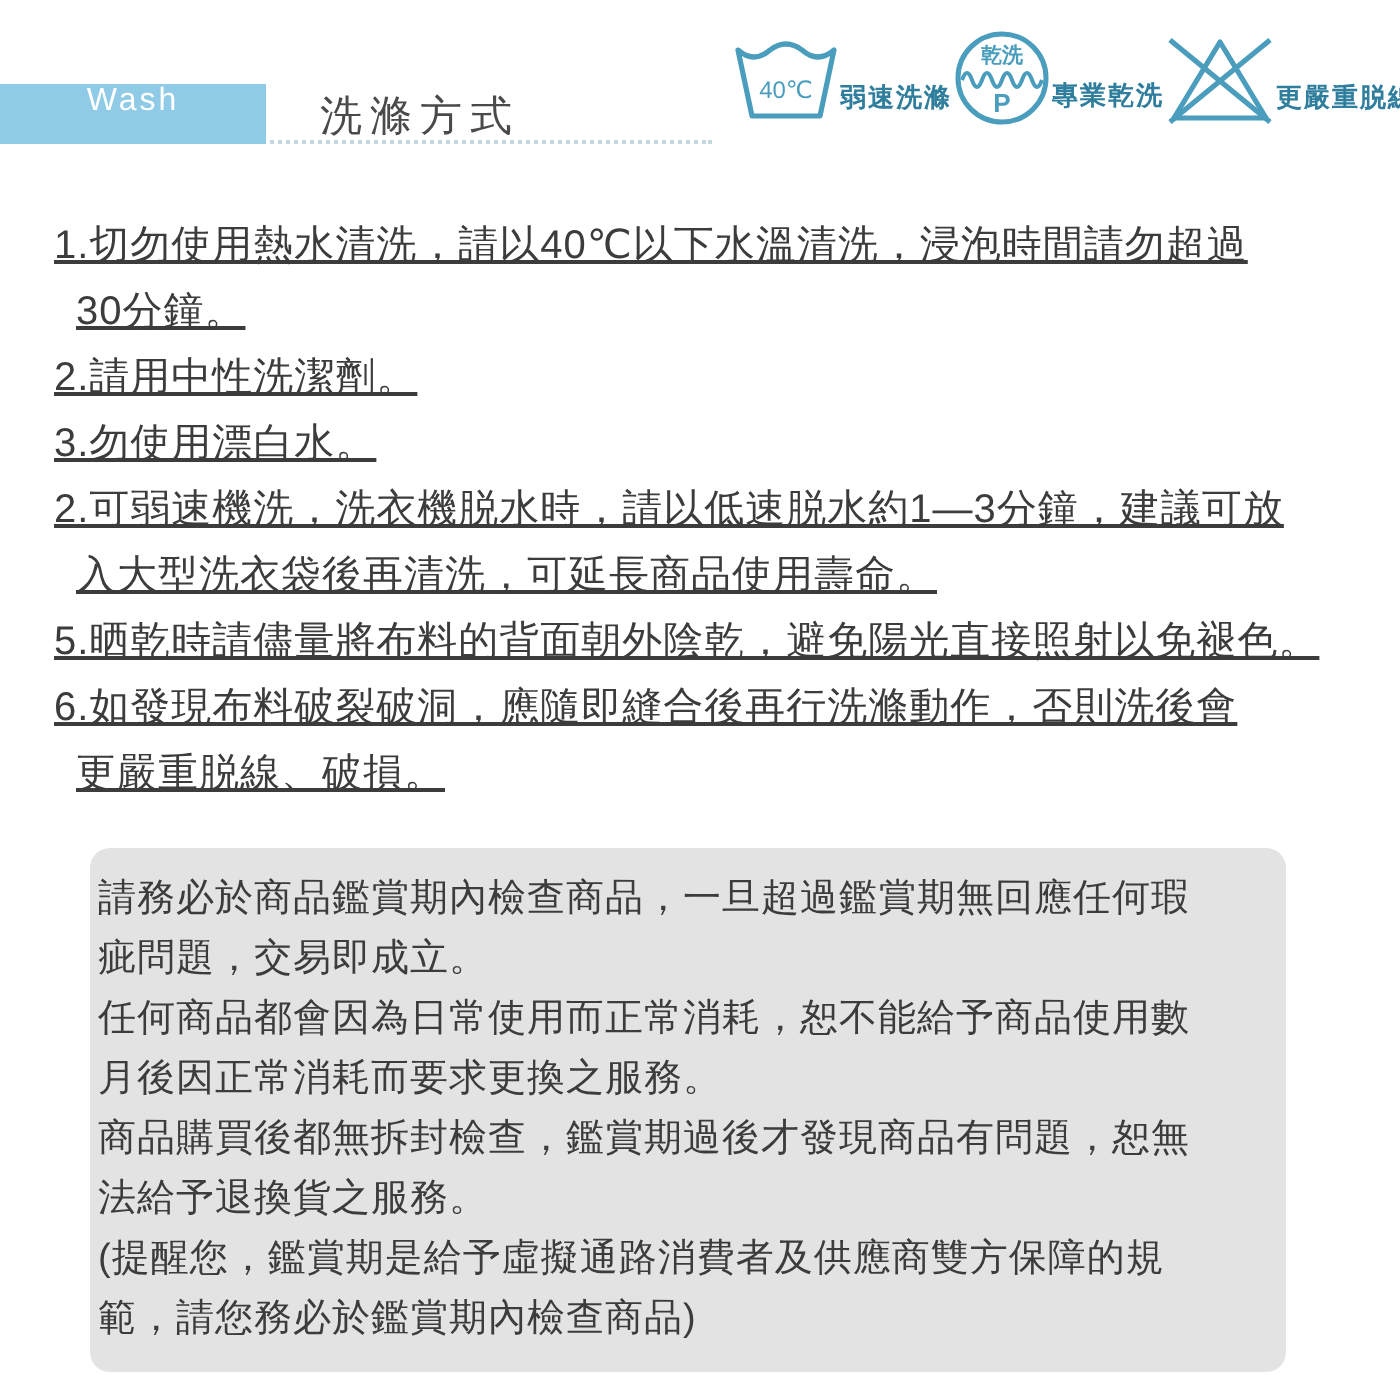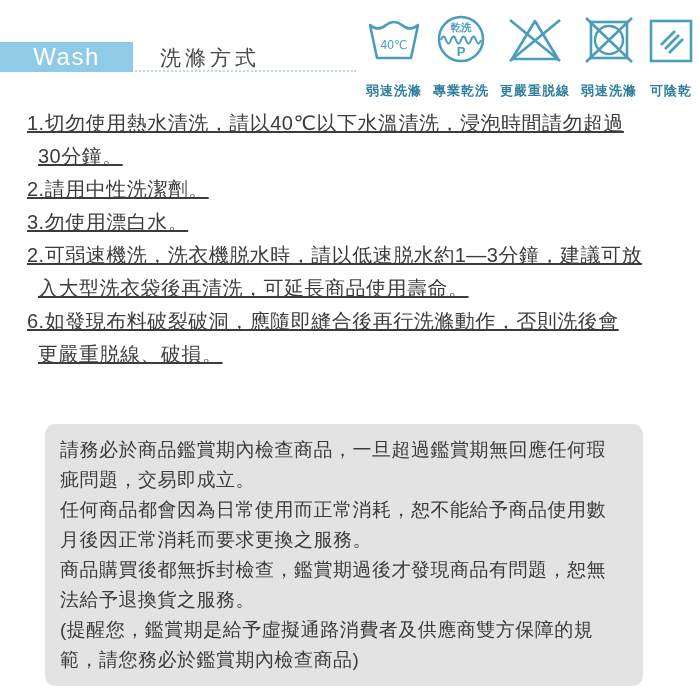--- a/index.html
+++ b/index.html
@@ -20,34 +20,34 @@
   .page{position:absolute;inset:0;background:#fff;}
 
   
   .dotted-line{
     position:absolute;left:0;top:70px;width:356px;height:2px;
     border-bottom:2px dotted var(--dotted-line);z-index:0;
   }
   .wash-tag{
     position:absolute;left:0;top:42px;width:133px;height:30px;
     background:var(--accent-blue);color:#fff;z-index:1;
-    display:flex;align-items:center;justify-content:center;
-    font-size:24px;letter-spacing:1.5px;
+    display:flex;justify-content:center;
+    font-size:16px;letter-spacing:1.5px;
   }
   .header-title{
     position:absolute;left:160px;top:44px;
     font-size:21px;letter-spacing:4px;color:#4A4A4A;z-index:1;
   }
 
   
   .icons-row{
     position:absolute;left:366px;top:14px;width:328px;
     display:flex;justify-content:space-between;align-items:flex-end;
   }
-  .care-icon{display:flex;flex-direction:column;align-items:center;}
+  .care-icon{display:flex;align-items:center;}
   .care-icon svg{display:block;}
   .icon-label{
     margin-top:18px;font-size:13px;font-weight:bold;
     color:var(--label-teal);letter-spacing:1px;white-space:nowrap;
   }
   .svg-stroke{fill:none;stroke:var(--icon-blue);}
   .svg-text{fill:var(--icon-blue);font-family:"Liberation Sans","DejaVu Sans",sans-serif;}
 
   
   .instructions{
@@ -56,21 +56,21 @@
   }
   .instr-item{
     white-space:pre-line;
     padding-left:11px;text-indent:-11px;
   }
 
   
   .notice-box{
     position:absolute;left:45px;top:424px;width:598px;
     background:var(--notice-bg);border-radius:10px;
-    padding:11px 15px;font-size:19px;line-height:30px;letter-spacing:0.5px;
+    padding:11px 4px;font-size:19px;line-height:30px;letter-spacing:0.5px;
   }
   .notice-par{white-space:pre-line;}
 </style>
 </head>
 <body>
 
 <div class="page">
 
   <div class="dotted-line"></div>
   <div class="wash-tag">
@@ -139,20 +139,21 @@
 
   </div>
 
   <div class="instructions">
     <div class="instr-item">1.切勿使用熱水清洗，請以40℃以下水溫清洗，浸泡時間請勿超過
 30分鐘。</div>
     <div class="instr-item">2.請用中性洗潔劑。</div>
     <div class="instr-item">3.勿使用漂白水。</div>
     <div class="instr-item">2.可弱速機洗，洗衣機脱水時，請以低速脱水約1—3分鐘，建議可放
 入大型洗衣袋後再清洗，可延長商品使用壽命。</div>
+    <div class="instr-item">5.晒乾時請儘量將布料的背面朝外陰乾，避免陽光直接照射以免褪色。</div>
     <div class="instr-item">6.如發現布料破裂破洞，應隨即縫合後再行洗滌動作，否則洗後會
 更嚴重脱線、破損。</div>
   </div>
 
   <div class="notice-box">
     <div class="notice-par">請務必於商品鑑賞期內檢查商品，一旦超過鑑賞期無回應任何瑕
 疵問題，交易即成立。</div>
     <div class="notice-par">任何商品都會因為日常使用而正常消耗，恕不能給予商品使用數
 月後因正常消耗而要求更換之服務。</div>
     <div class="notice-par">商品購買後都無拆封檢查，鑑賞期過後才發現商品有問題，恕無

